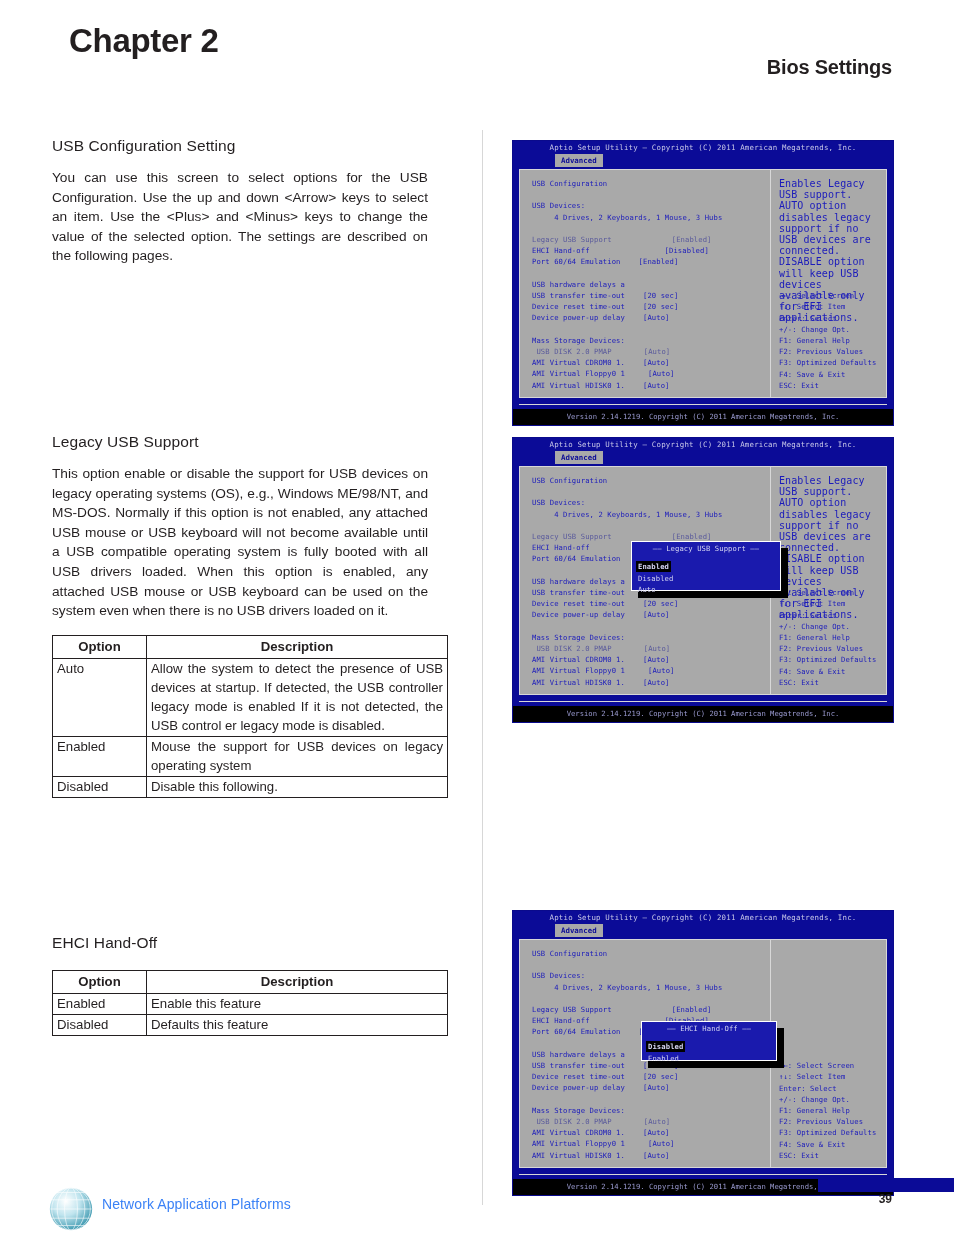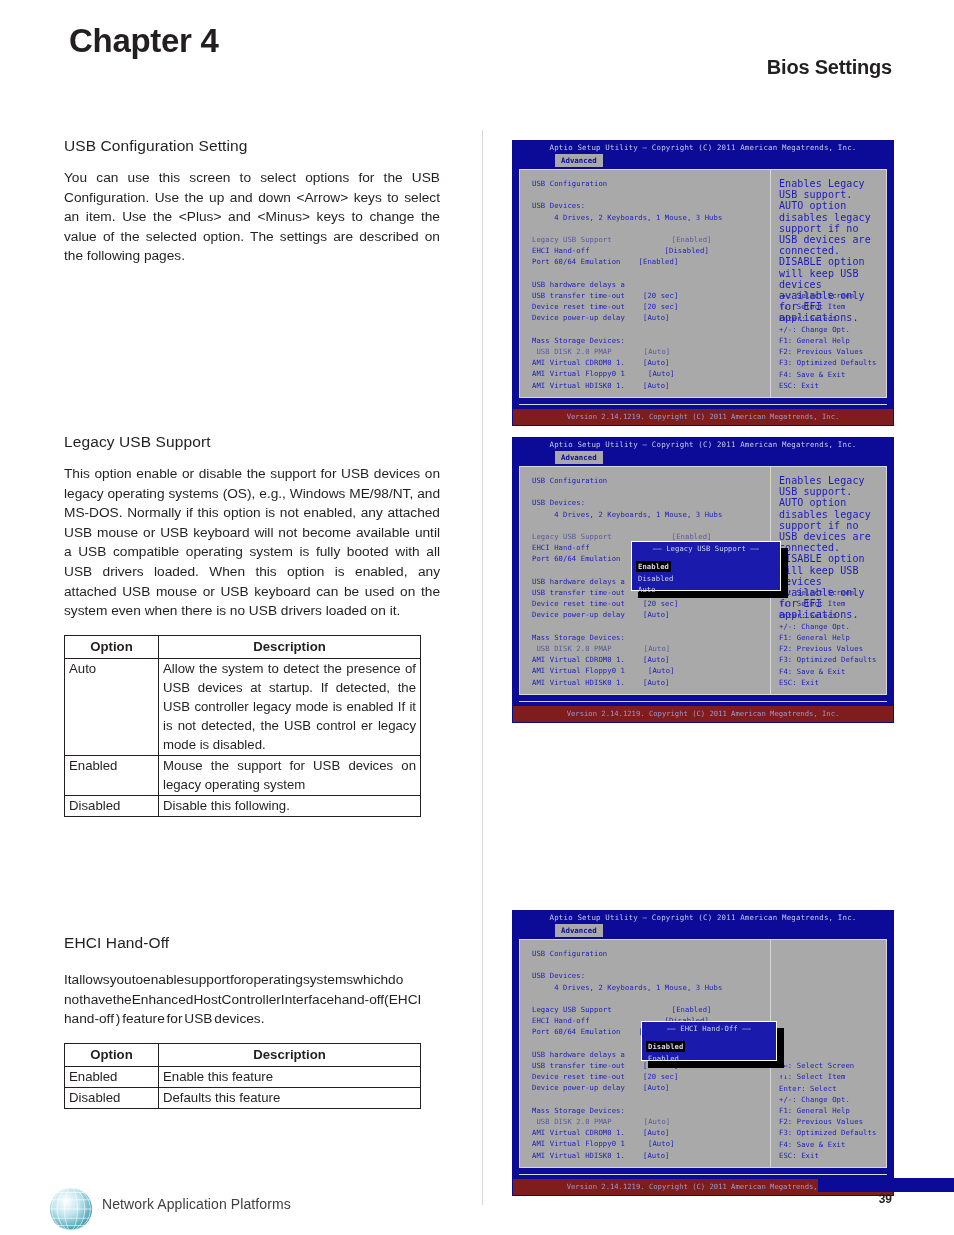--- a/index.html
+++ b/index.html
@@ -36,21 +36,21 @@
   .col-divider {
     position: absolute;
     left: 482px; top: 130px;
     width: 1px; height: 1075px;
     background: #d7d7d7;
   }
 
   
   .left-col {
     position: absolute;
-    left: 64px;
+    left: 52px;
     width: 376px;
   }
   .h-sub {
     font-size: 15.5px;
     font-weight: normal;
     color: #231f20;
     margin: 0 0 13px 0;
     letter-spacing: 0.1px;
   }
   .para {
@@ -58,21 +58,21 @@
     line-height: 19.6px;
     text-align: justify;
     margin: 0;
     color: #231f20;
   }
   .para.tight { word-spacing: -2px; }
 
   
   table.opt {
     border-collapse: collapse;
-    width: 357px;
+    width: 396px;
     margin-top: 14px;
     table-layout: fixed;
   }
   table.opt th, table.opt td {
     border: 1px solid #231f20;
     font-size: 13.2px;
     line-height: 19px;
     padding: 0px 4px 1px 4px;
     vertical-align: top;
     color: #231f20;
@@ -163,21 +163,21 @@
     letter-spacing: 0.1px;
   }
   .navkeys {
     position: absolute;
     left: 8px; bottom: 6px;
   }
   .bios-footer {
     position: absolute;
     left: 0; right: 0; bottom: 0;
     height: 16px;
-    background: #7f1d1d;
+    background: #000000;
     color: #9a9ad0;
     font-size: 7.2px;
     line-height: 16px;
     text-align: center;
     white-space: nowrap;
   }
   .bios-footer-sep {
     position: absolute;
     left: 6px; right: 6px;
     height: 1px;
@@ -221,41 +221,41 @@
   
   .footer-logo {
     position: absolute;
     left: 48px; top: 1186px;
     width: 46px; height: 46px;
   }
   .footer-brand {
     position: absolute;
     left: 102px; top: 1196px;
     font-size: 14px;
-    color: #404040;
+    color: #3b82f6;
     letter-spacing: 0.1px;
   }
   .page-num {
     position: absolute;
     right: 62px; top: 1192px;
     font-size: 12px;
     font-weight: bold;
     color: #231f20;
   }
   .footer-bar {
     position: absolute;
     right: 0px; top: 1178px;
     width: 136px; height: 14px;
     background: #0b0b97;
   }
 </style>
 </head>
 <body>
 
-<div class="chapter-title">Chapter 4</div>
+<div class="chapter-title">Chapter 2</div>
 <div class="section-title">Bios Settings</div>
 
 <div class="col-divider"></div>
 
 <div class="left-col" style="top:137px;">
   <h2 class="h-sub">USB Configuration Setting</h2>
   <p class="para">You can use this screen to select options for the USB Configuration. Use the up and down &lt;Arrow&gt; keys to select an item. Use the &lt;Plus&gt; and &lt;Minus&gt; keys to change the value of the selected option. The settings are described on the following pages.</p>
 </div>
 
 <div class="left-col" style="top:433px;">
@@ -281,21 +281,20 @@
       <tr>
         <td class="opt-name">Disabled</td>
         <td class="desc nojust">Disable this following.</td>
       </tr>
     </tbody>
   </table>
 </div>
 
 <div class="left-col" style="top:934px;">
   <h2 class="h-sub" style="margin-bottom:18px;">EHCI Hand-Off</h2>
-  <p class="para tight">Itallowsyoutoenablesupportforoperatingsystemswhichdo nothavetheEnhancedHostControllerInterfacehand-off(EHCI hand-off ) feature for USB devices.</p>
 
   <table class="opt">
     <thead>
       <tr>
         <th style="width:85px;">Option</th>
         <th>Description</th>
       </tr>
     </thead>
     <tbody>
       <tr>

